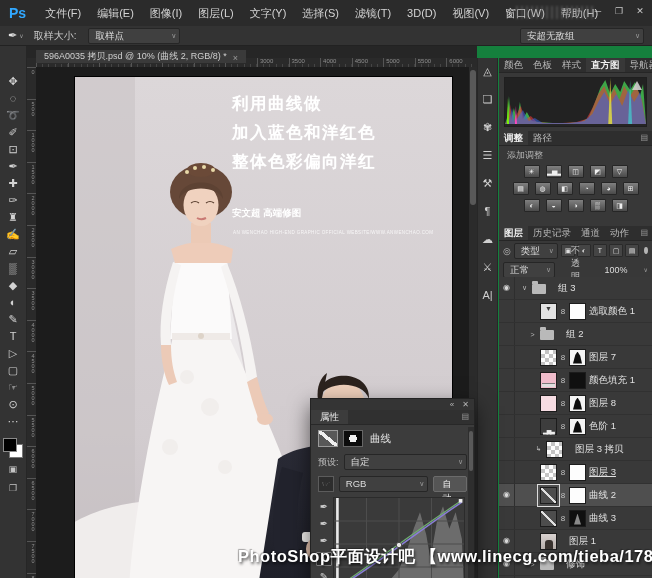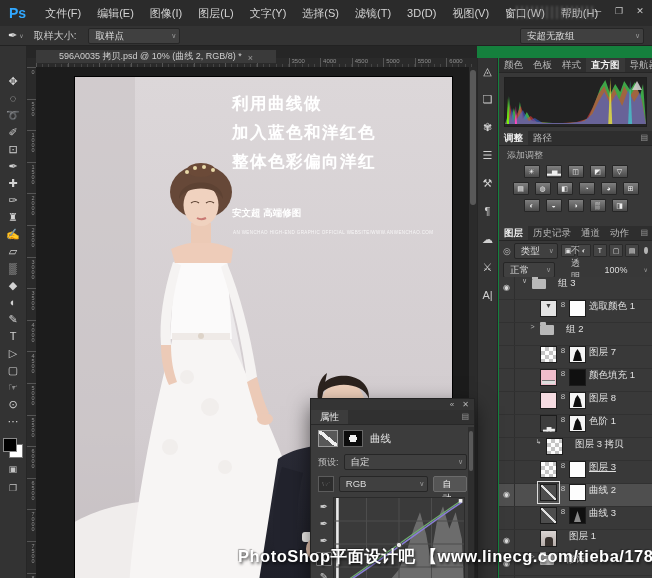--- a/index.html
+++ b/index.html
@@ -18,21 +18,21 @@
   .optionsbar{position:absolute;top:26px;left:0;right:0;height:19px;background:#333;border-bottom:1px solid #222;display:flex;align-items:center;font-size:10px;color:#c8c8c8;z-index:10}
   .opt-tool{margin-left:8px;font-size:11px;color:#e3e3e3}
   .opt-caret{font-size:6px;color:#999;margin:0 10px 0 2px}
   .opt-label{margin-right:12px}
   .sel-box{background:#404040;border:1px solid #262626;border-radius:2px;height:14px;line-height:14px;
            padding:0 14px 0 6px;position:relative;font-size:9.5px;color:#ddd;white-space:nowrap}
   .sel-box::after{content:"∨";position:absolute;right:3px;top:0;font-size:7px;color:#999}
   .workspace{position:absolute;right:8px;top:2px;width:102px}
   
   .docbar{position:absolute;top:45px;left:27px;right:175px;height:13px;background:#262626;z-index:9}
-  .doc-tab{display:inline-flex;align-items:flex-end;gap:6px;height:13px;background:#3a3a3a;padding:0 23px;margin-left:9px;font-size:9px;color:#cfcfcf;white-space:nowrap}
+  .doc-tab{display:inline-flex;align-items:flex-end;gap:6px;height:13px;background:#3a3a3a;padding:0 8px;margin-left:9px;font-size:9px;color:#cfcfcf;white-space:nowrap}
   .doc-close{font-size:9px;color:#9a9a9a}
   
   .toolbar{position:absolute;left:0;top:45px;bottom:0;width:27px;background:#333;border-right:1px solid #262626;
            display:flex;flex-direction:column;align-items:center;padding-top:28px;box-sizing:border-box;z-index:8}
   .tool{height:17px;line-height:17px;font-size:11px;color:#d2d2d2;width:100%;text-align:center}
   .swatches{position:relative;width:20px;height:20px;margin-top:8px}
   .swatch-bg{position:absolute;right:0;bottom:0;width:12px;height:12px;background:#fff;border:1px solid #777}
   .swatch-fg{position:absolute;left:0;top:0;width:12px;height:12px;background:#000;border:1px solid #8a8a8a}
   .tool-small{height:15px;line-height:15px;font-size:9px;color:#c4c4c4;margin-top:4px}
   
@@ -82,21 +82,21 @@
   .f-dot{width:7px;height:7px;border-radius:50%;background:#b5b5b5;margin-left:2px}
   .blend-row{display:flex;align-items:center;gap:16px;padding:2px 4px;height:15px;font-size:9px;color:#c5c5c5}
   .blend-sel{width:66px}
   .lock-row{display:flex;align-items:center;gap:4px;padding:1px 4px 3px;height:14px;font-size:9px;color:#c5c5c5}
   .lk{font-size:8px;color:#d5d5d5}
   .ic-lock{position:relative;width:7px;height:6px;background:#ccc;border-radius:1px;margin-top:3px}
   .ic-lock::before{content:"";position:absolute;top:-4px;left:1px;width:4px;height:4px;border:1px solid #ccc;border-bottom:none;border-radius:3px 3px 0 0}
   .pct{color:#ddd}
   .tiny-caret{font-size:6px;color:#999}
   .layers-list{position:absolute;left:0;right:0;top:219px;bottom:0;overflow:hidden;background:#393939}
-  .lr{display:flex;align-items:flex-start;height:22px;border-bottom:1px solid #313131;gap:3px;background:#393939}
+  .lr{display:flex;align-items:center;height:22px;border-bottom:1px solid #313131;gap:3px;background:#393939}
   .lr.sel{background:#4f4f4f}
   .lr-eye{flex:none;width:15px;align-self:stretch;border-right:1px solid #2e2e2e;text-align:center;line-height:22px;font-size:8px;color:#d8d8d8}
   .lr-eye.on::before{content:"◉"}
   .lr-caret{flex:none;width:9px;font-size:7px;color:#b9b9b9;text-align:center}
   .lr.p0 .lr-caret{margin-left:2px}
   .lr.p1 .lr-caret{margin-left:10px}
   .lr.p2 .lr-caret{margin-left:16px}
   .thumb{flex:none;width:17px;height:17px;border:1px solid #1c1c1c;box-sizing:border-box;position:relative;background:#fff}
   .th-folder{width:14px;height:10px;border:none;background:#b9b9b9;border-radius:1px;margin-top:2px}
   .th-folder::before{content:"";position:absolute;top:-3px;left:0;width:6px;height:3px;background:#b9b9b9;border-radius:1px 1px 0 0}

